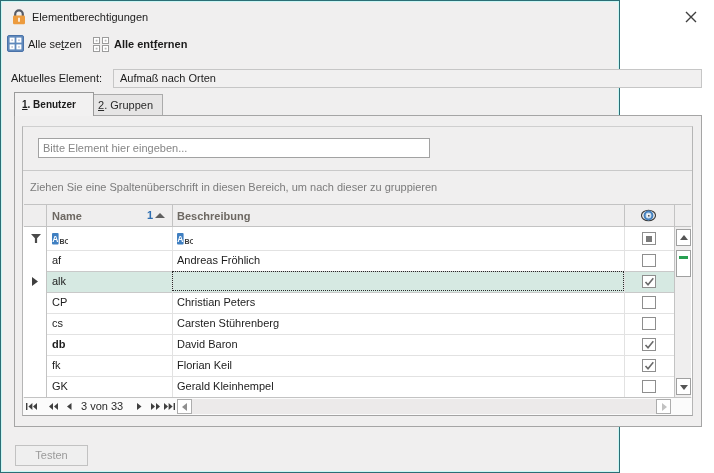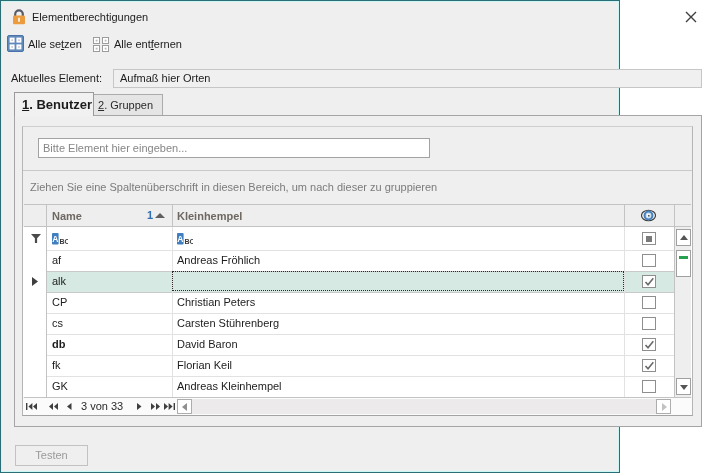--- a/index.html
+++ b/index.html
@@ -51,49 +51,49 @@
       <rect x="0.5" y="8.5" width="6" height="6"></rect>
         <rect x="9.5" y="8.5" width="6" height="6"></rect>
     </g>
     <g fill="#b9b9b9">
       <rect x="2.7" y="2.7" width="1.8" height="1.8"></rect>
         <rect x="11.7" y="2.7" width="1.8" height="1.8"></rect>
       <rect x="2.7" y="10.7" width="1.8" height="1.8"></rect>
         <rect x="11.7" y="10.7" width="1.8" height="1.8"></rect>
     </g>
   </svg>
-  <div class="abs" style="left:113px; top:37px; height:13px; line-height:13px;">Alle ent<span style="text-decoration:underline;">f</span>ernen</div>
+  <div class="abs" style="left:113px; top:37px; height:13px; line-height:13px;font-weight:bold;">Alle ent<span style="text-decoration:underline;">f</span>ernen</div>
 
   <div class="abs" style="left:10px; top:71px; height:13px; line-height:13px;">Aktuelles Element:</div>
   <div class="abs" style="left:112px; top:68px; width:589px; height:19px; border:1px solid #c6c6c6; background:#f1f0f0;"></div>
-  <div class="abs" style="left:119px; top:71px; height:13px; line-height:13px;">Aufmaß hier Orten</div>
+  <div class="abs" style="left:119px; top:71px; height:13px; line-height:13px;">Aufmaß nach Orten</div>
 
   <div class="abs" style="left:92px; top:93px; width:70px; height:22px; background:#e6e5e5; border:1px solid #ababab;"></div>
   <div class="abs" style="left:97px; top:98px; height:13px; line-height:13px; color:#2a2a2a;"><span style="text-decoration:underline;">2</span>. Gruppen</div>
 
   <div class="abs" style="left:13px; top:114px; width:688px; height:312px; border:1px solid #a5a5a5; background:#f0efef;"></div>
   <div class="abs" style="left:13px; top:91px; width:80px; height:24px; background:#f2f1f1; border:1px solid #9a9a9a; border-bottom:none;"></div>
-  <div class="abs" style="left:21px; top:97px; height:13px; line-height:13px; font-weight:bold; font-size:13px;"><span style="text-decoration:underline;">1</span>. Benutzer</div>
+  <div class="abs" style="left:21px; top:97px; height:13px; line-height:13px; font-weight:bold; font-size:10px;"><span style="text-decoration:underline;">1</span>. Benutzer</div>
 
   <div class="abs" style="left:21px; top:125px; width:671px; height:290px; border:1px solid #b5b5b5; border-top-color:#cfcfcf; border-bottom-color:#a3a3a3; background:#f0efef;"></div>
   <div class="abs" style="left:22px; top:226px; width:669px; height:170px; background:#fff;"></div>
   <div class="hline" style="left:22px; top:169px; width:669px; background:#c9c9c9;"></div>
   <div class="abs" style="left:37px; top:137px; width:392px; height:20px; border:1px solid #a2a2a2; background:#fff;"></div>
   <div class="abs" style="left:42px; top:141px; height:13px; line-height:13px; color:#868686;">Bitte Element hier eingeben...</div>
 
   <div class="abs" style="left:23px; top:170px; width:667px; height:33px; background:#f0efef;"></div>
   <div class="abs" style="left:29px; top:180px; height:13px; line-height:13px; color:#7b7b7b;">Ziehen Sie eine Spaltenüberschrift in diesen Bereich, um nach dieser zu gruppieren</div>
 
   <div class="abs" style="left:23px; top:203px; width:667px; height:23px; background:#efeeee; border-top:1px solid #c3c3c3; border-bottom:1px solid #c3c3c3;"></div>
   <div class="hdrtxt" style="left:51px;">Name</div>
   <div class="abs" style="left:146px; top:208px; height:13px; line-height:13px; font-weight:bold; color:#2f6fb2; font-size:11px;">1</div>
   <svg class="abs" style="left:154px; top:212px;" width="10" height="5" viewBox="0 0 10 5">
       <path d="M5 0 L10 5 L0 5 Z" fill="#5f5f5f"></path>
     </svg>
-  <div class="hdrtxt" style="left:176px;">Kleinhempel</div>
+  <div class="hdrtxt" style="left:176px;">Beschreibung</div>
 
   <svg class="abs" style="left:640px; top:208px;" width="15" height="13" viewBox="0 0 15 13">
     <ellipse cx="7.5" cy="6.5" rx="7" ry="5.3" fill="none" stroke="#3c3c3c" stroke-width="1.1"></ellipse>
     <circle cx="7.5" cy="6.5" r="4.9" fill="#4581bd"></circle>
     <circle cx="7.5" cy="6.5" r="2.9" fill="#cfe0f1"></circle>
     <rect x="6" y="5" width="3" height="3" fill="#fff"></rect>
     <rect x="6.9" y="5.9" width="1.7" height="1.7" fill="#555"></rect>
   </svg>
 
   <div class="abs" style="left:23px; top:226px; width:667px; height:23px; background:#fff;"></div>
@@ -139,21 +139,21 @@
   <div class="rowtxt" style="left:51px; top:270px;">alk</div>
   <div class="rowtxt" style="left:51px; top:291px;">CP</div>
     <div class="rowtxt" style="left:176px; top:291px;">Christian Peters</div>
   <div class="rowtxt" style="left:51px; top:312px;">cs</div>
     <div class="rowtxt" style="left:176px; top:312px;">Carsten Stührenberg</div>
   <div class="rowtxt" style="left:51px; top:333px;font-weight:bold;">db</div>
     <div class="rowtxt" style="left:176px; top:333px;">David Baron</div>
   <div class="rowtxt" style="left:51px; top:354px;">fk</div>
     <div class="rowtxt" style="left:176px; top:354px;">Florian Keil</div>
   <div class="rowtxt" style="left:51px; top:375px;">GK</div>
-    <div class="rowtxt" style="left:176px; top:375px;">Andreas Kleinhempel</div>
+    <div class="rowtxt" style="left:176px; top:375px;">Gerald Kleinhempel</div>
 
   <div class="abs" style="left:171px; top:270px; width:452px; height:20px; border:1px dotted #2a2a2a;"></div>
 
   <div class="cb" style="left:641px; top:231px;">
       <div style="position:absolute; left:3px; top:2.5px; width:6px; height:6px; background:#7a7a7a;"></div>
     </div>
   <div class="cb" style="left:641px; top:253px;"></div>
   <div class="cb" style="left:641px; top:274px;">
       <svg width="11" height="10" viewBox="0 0 11 10">
         <path d="M1.5 5 L4 7.8 L9.3 1.3" fill="none" stroke="#6a6a6a" stroke-width="1.6"></path>

